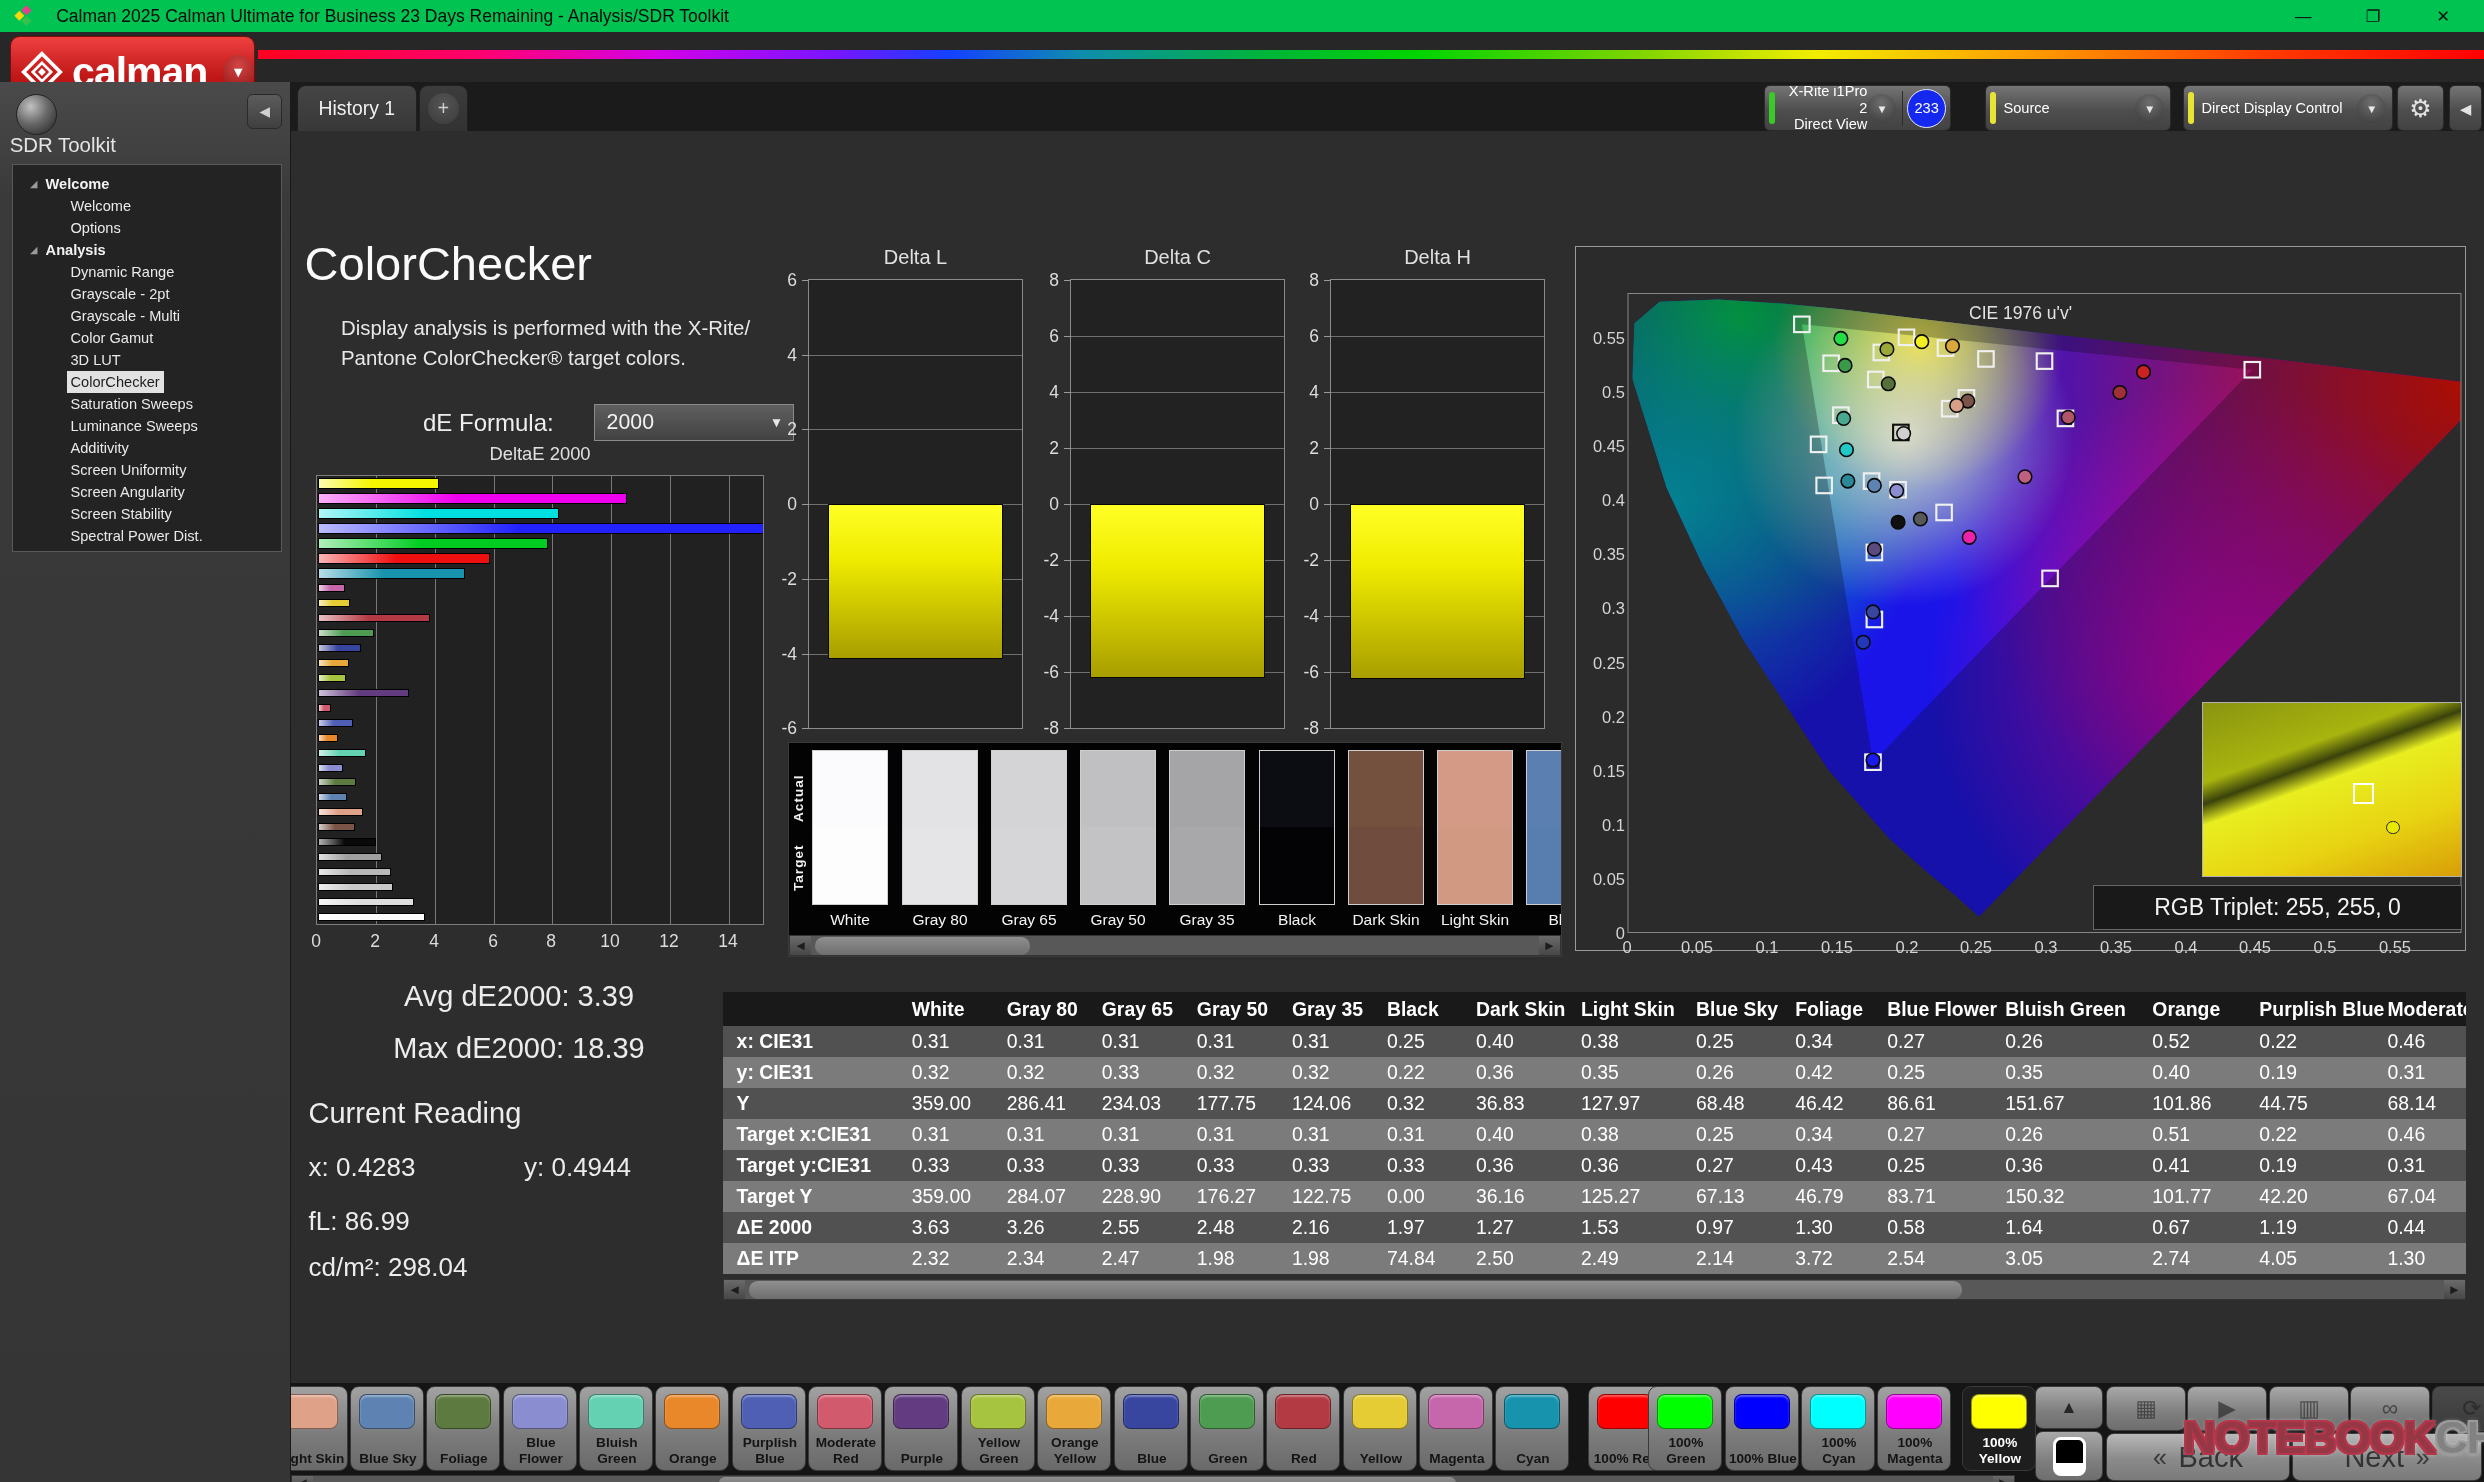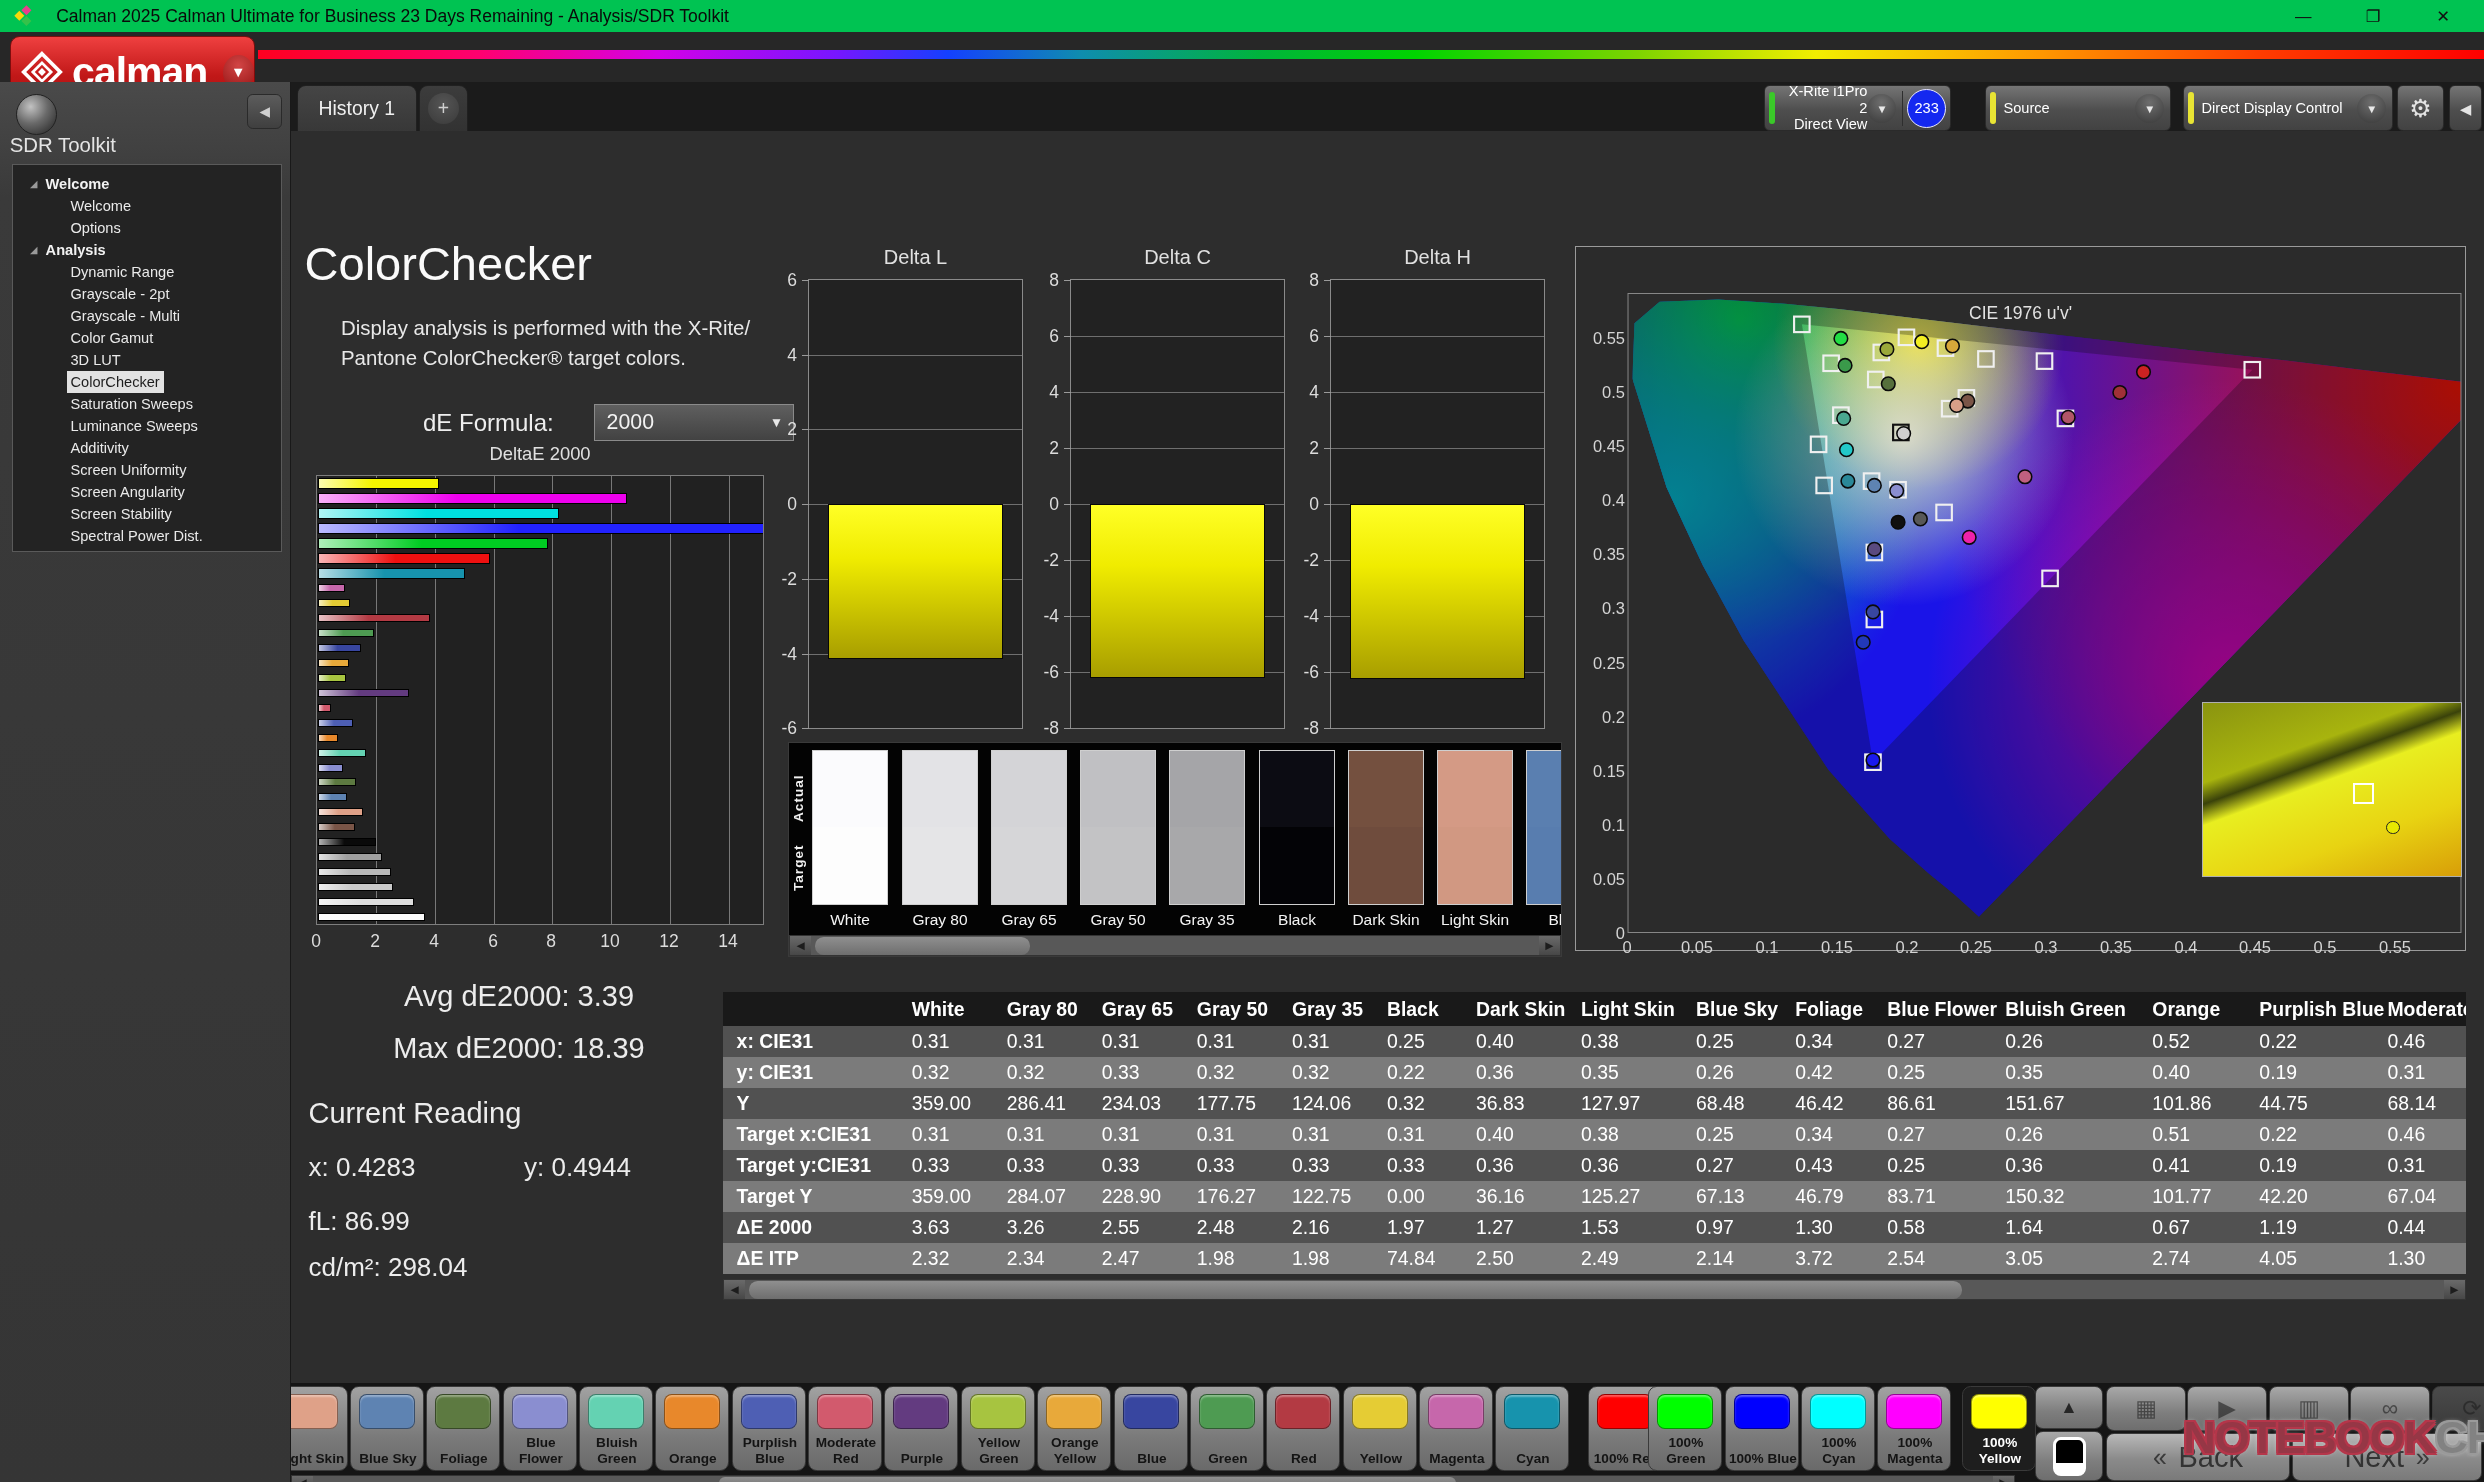--- a/index.html
+++ b/index.html
@@ -536,20 +536,21 @@
         <div class="cie-xtick" style="left: 540px;">0.35</div>
         <div class="cie-xtick" style="left: 610px;">0.4</div>
         <div class="cie-xtick" style="left: 679px;">0.45</div>
         <div class="cie-xtick" style="left: 749px;">0.5</div>
         <div class="cie-xtick" style="left: 819px;">0.55</div>
       </div>
     <div class="cie-inset" id="cie-inset">
       <div class="inset-square" id="inset-square" style="left: 58%; top: 46%;"></div>
       <div class="inset-circle" id="inset-circle" style="left: 71%; top: 68%;"></div>
     </div>
+    <div class="rgb-bar">RGB Triplet: 255, 255, 0</div>
   </div>
 
   <div class="stat" style="left:29px; top:849px; width:398px; text-align:center; font-size:29px;">Avg dE2000: 3.39</div>
   <div class="stat" style="left:29px; top:901px; width:398px; text-align:center; font-size:29px;">Max dE2000: 18.39</div>
   <div class="stat" style="left:17.5px; top:966px; font-size:29px;">Current Reading</div>
   <div class="stat" style="left:17.5px; top:1021px; font-size:26px;">x: 0.4283</div>
   <div class="stat" style="left:233px; top:1021px; font-size:26px;">y: 0.4944</div>
   <div class="stat" style="left:17.5px; top:1075px; font-size:26px;">fL: 86.99</div>
   <div class="stat" style="left:17.5px; top:1121px; font-size:26px;">cd/m²: 298.04</div>
 

